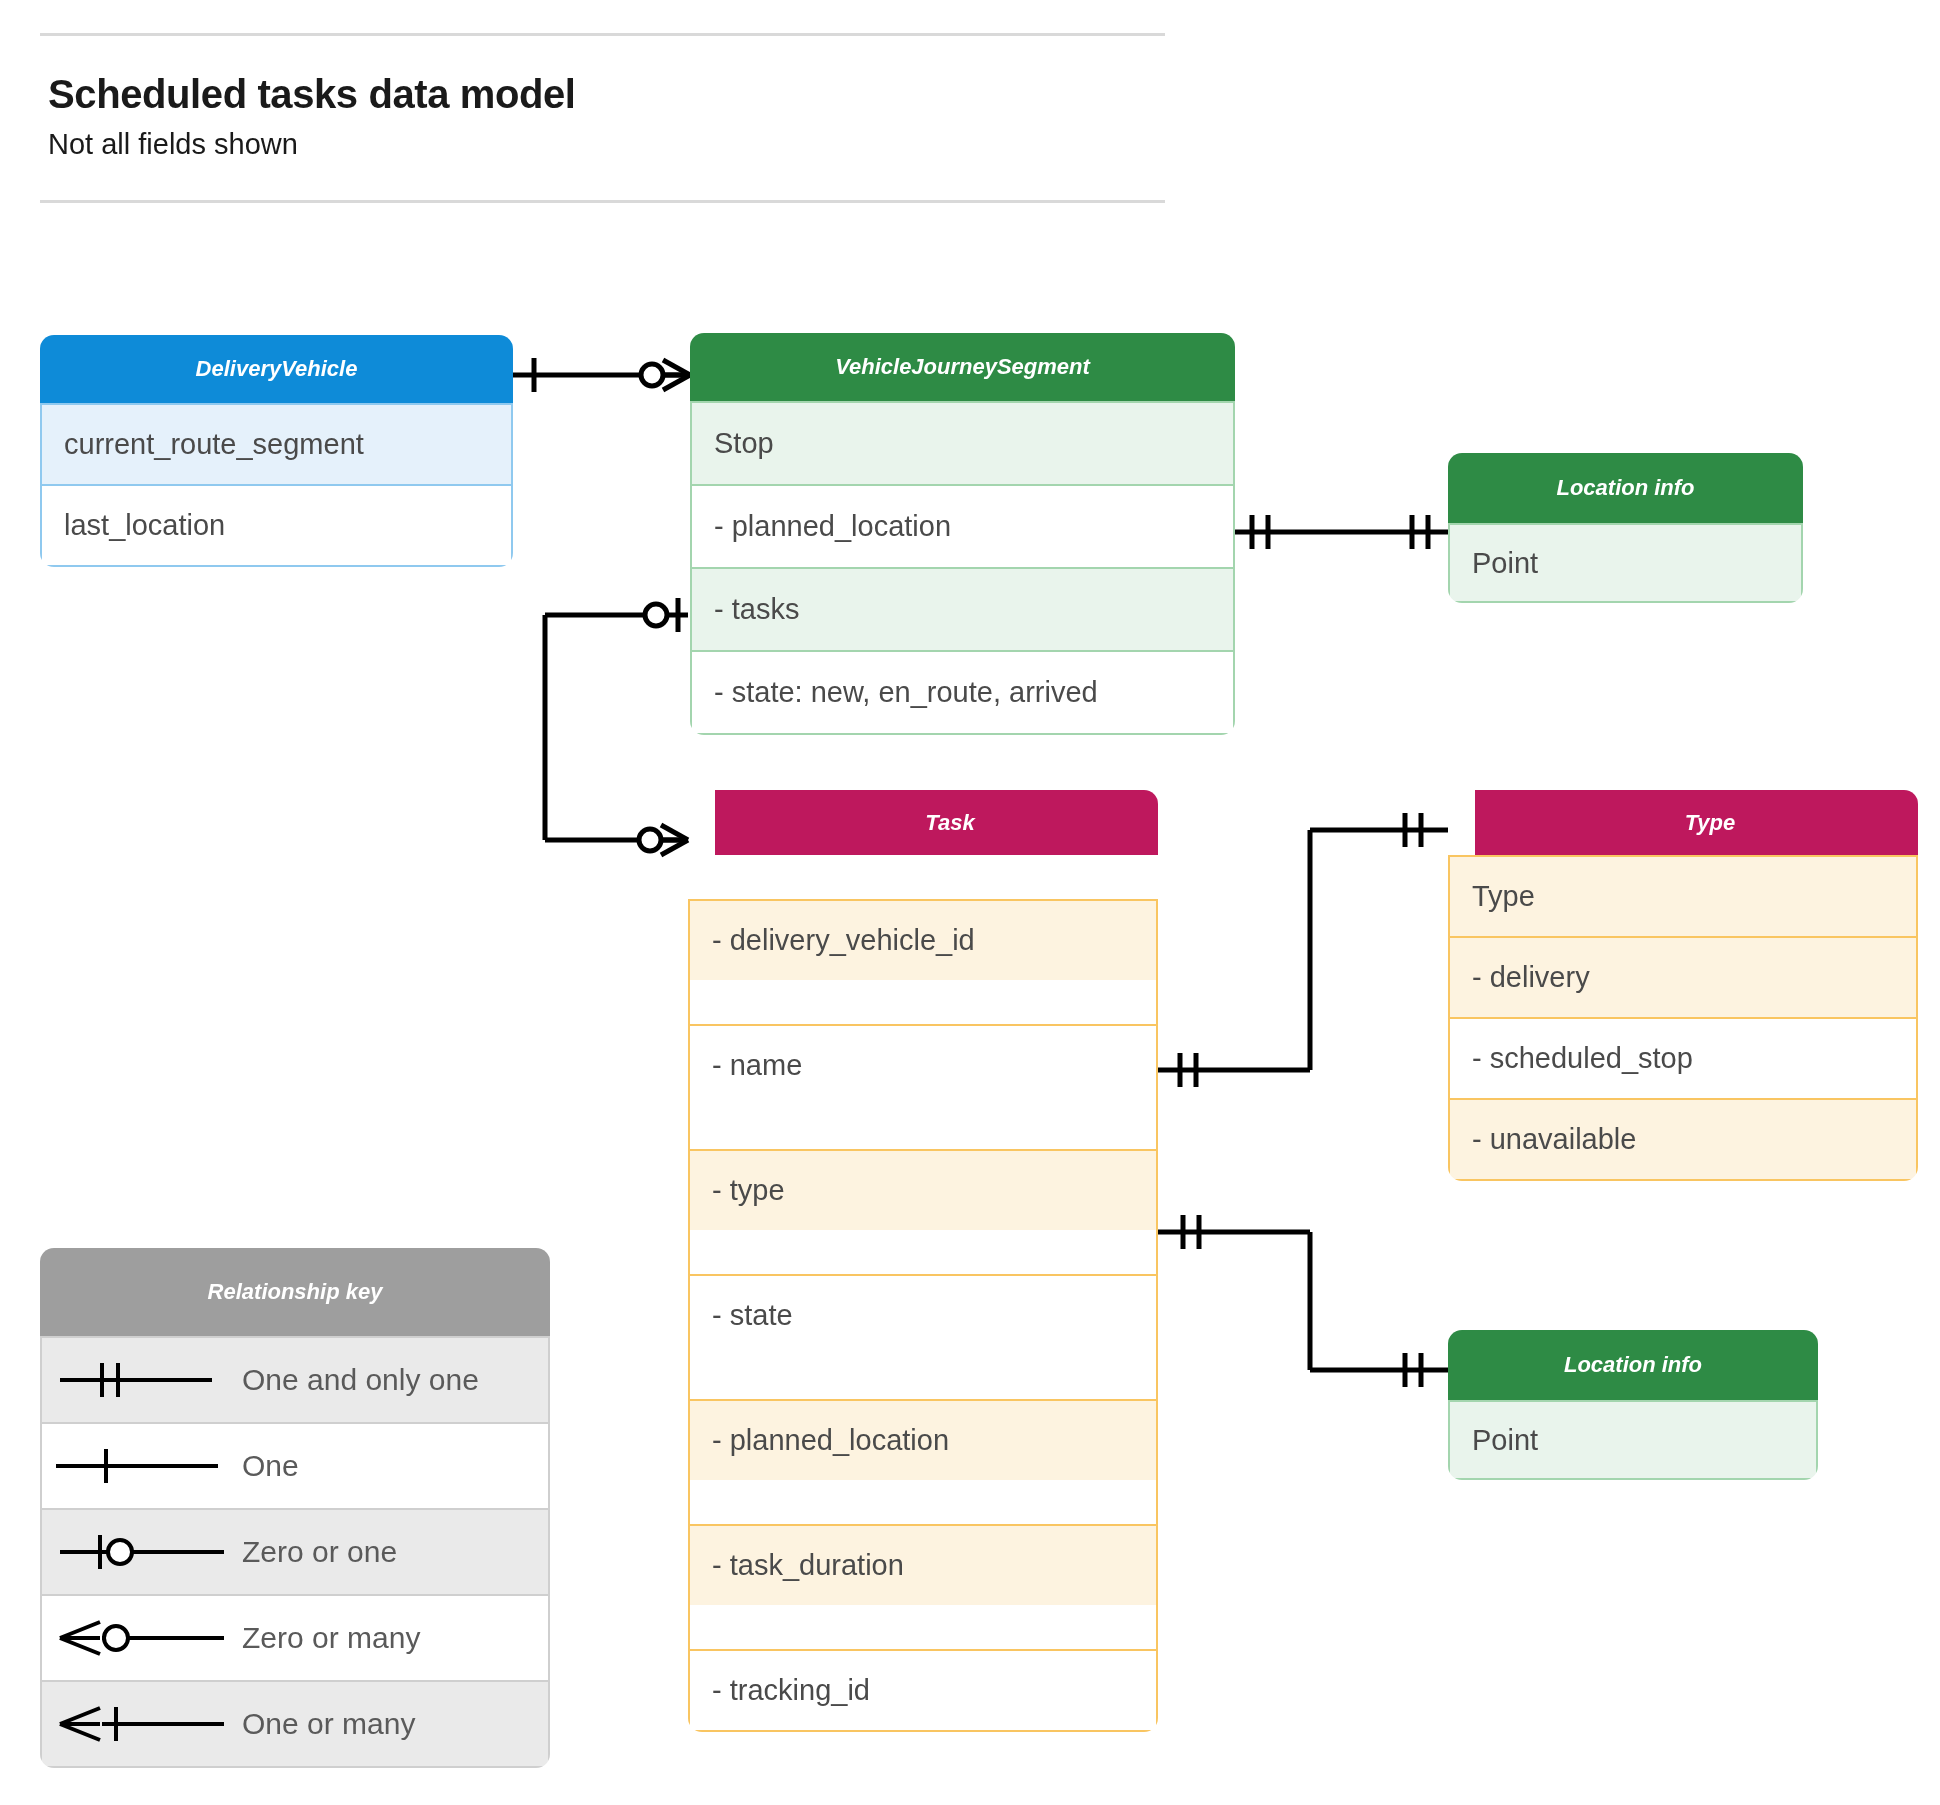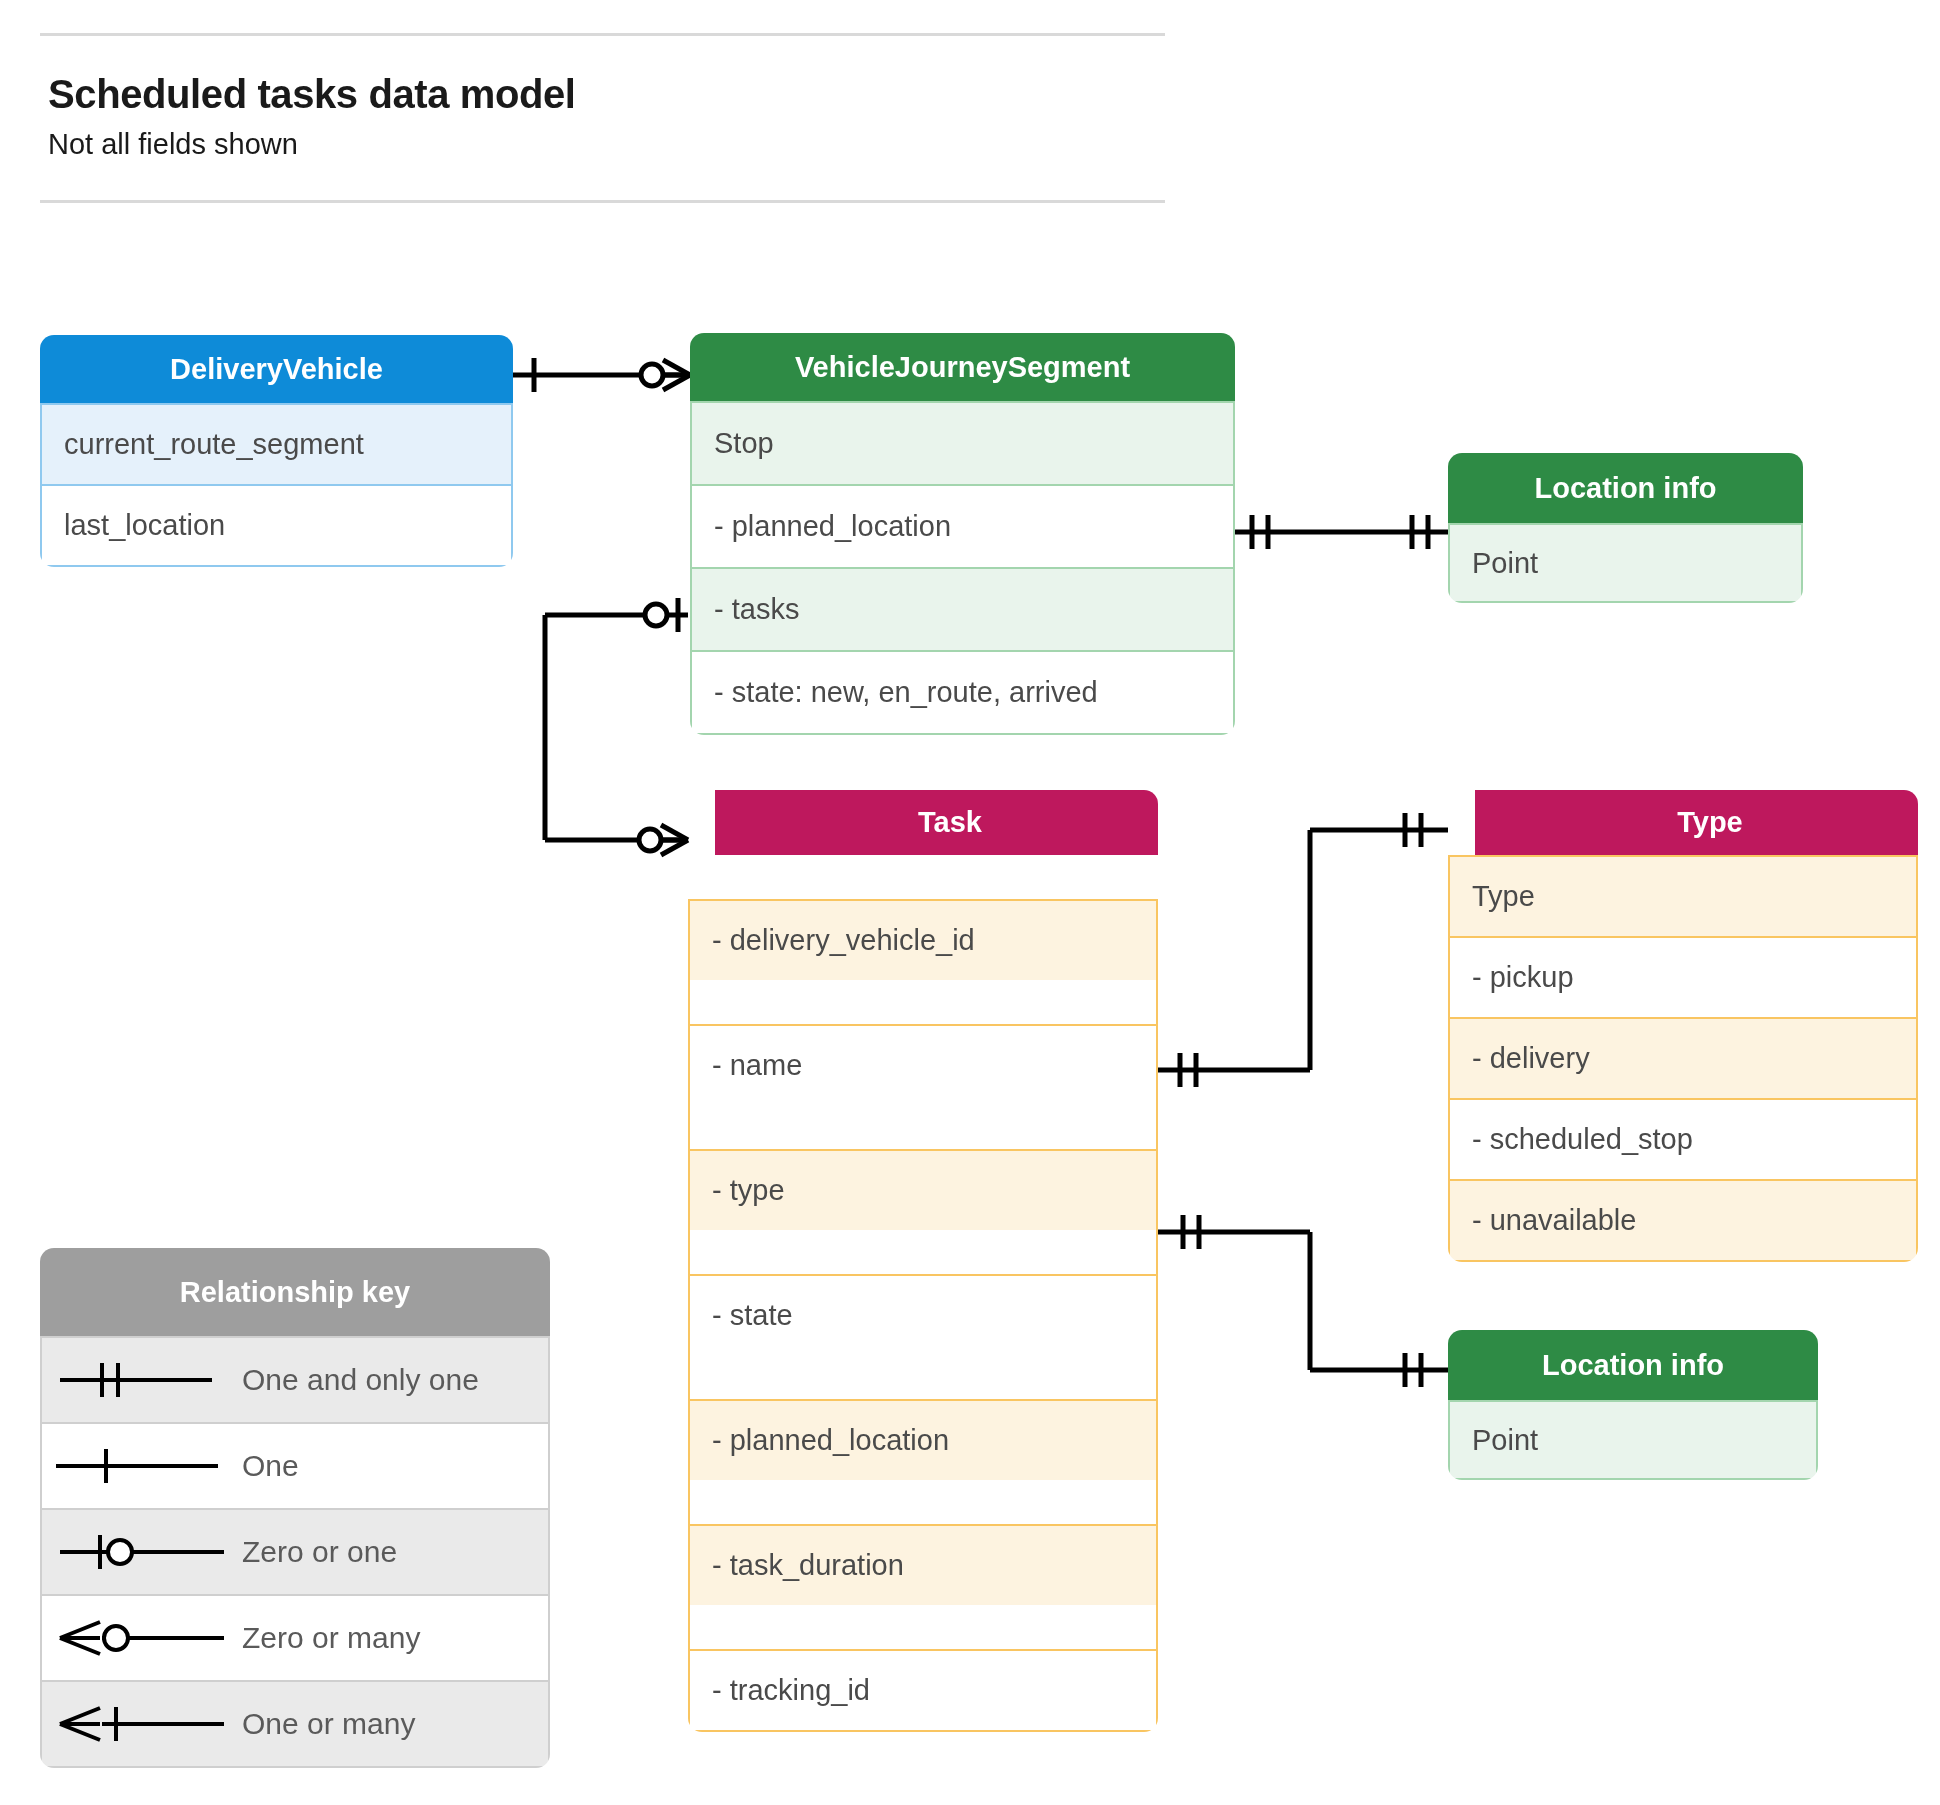--- a/index.html
+++ b/index.html
@@ -56,25 +56,26 @@
     box-sizing: border-box;
     border-radius: 14px;
     overflow: hidden;
   }
   .entity .hdr {
     box-sizing: border-box;
     width: 100%;
     text-align: center;
     color: #ffffff;
     font-weight: bold;
-    font-size: 29px;
+    font-size: 22px;
     line-height: 1;
     display: flex;
     align-items: center;
     justify-content: center;
+    font-style: italic;
   }
   .entity .row {
     box-sizing: border-box;
     width: 100%;
     display: flex;
     align-items: center;
     color: #4a4a4a;
     font-size: 29px;
     padding-left: 22px;
     border-top: 2px solid transparent;
@@ -253,21 +254,20 @@
       <div class="row alt">- planned_location</div>
       <div class="row alt">- task_duration</div>
       <div class="row">- tracking_id</div>
     </div>
   </div>
 
   <div class="entity theme-orange" id="ent-type">
     <div class="hdr">Type</div>
     <div class="body body-border">
       <div class="row alt">Type</div>
-      <div class="row">-  pickup</div>
       <div class="row alt">-  delivery</div>
       <div class="row">-  scheduled_stop</div>
       <div class="row alt">-  unavailable</div>
     </div>
   </div>
 
   <div class="entity theme-green" id="ent-location-2">
     <div class="hdr">Location info</div>
     <div class="body body-border">
       <div class="row alt">Point</div>

